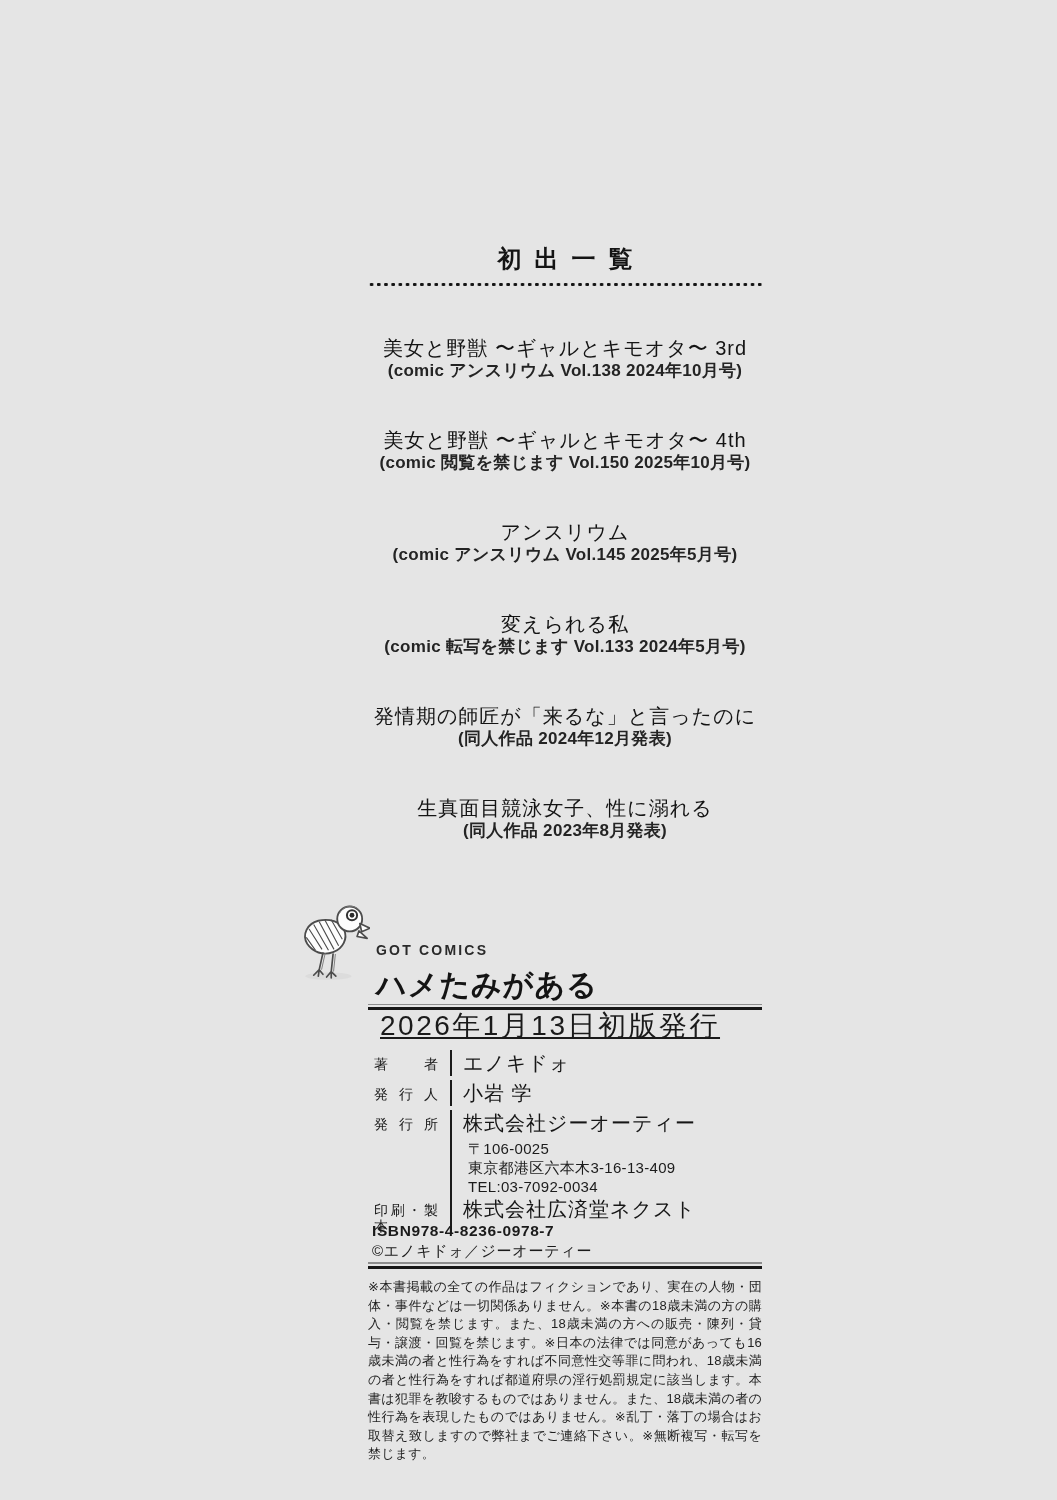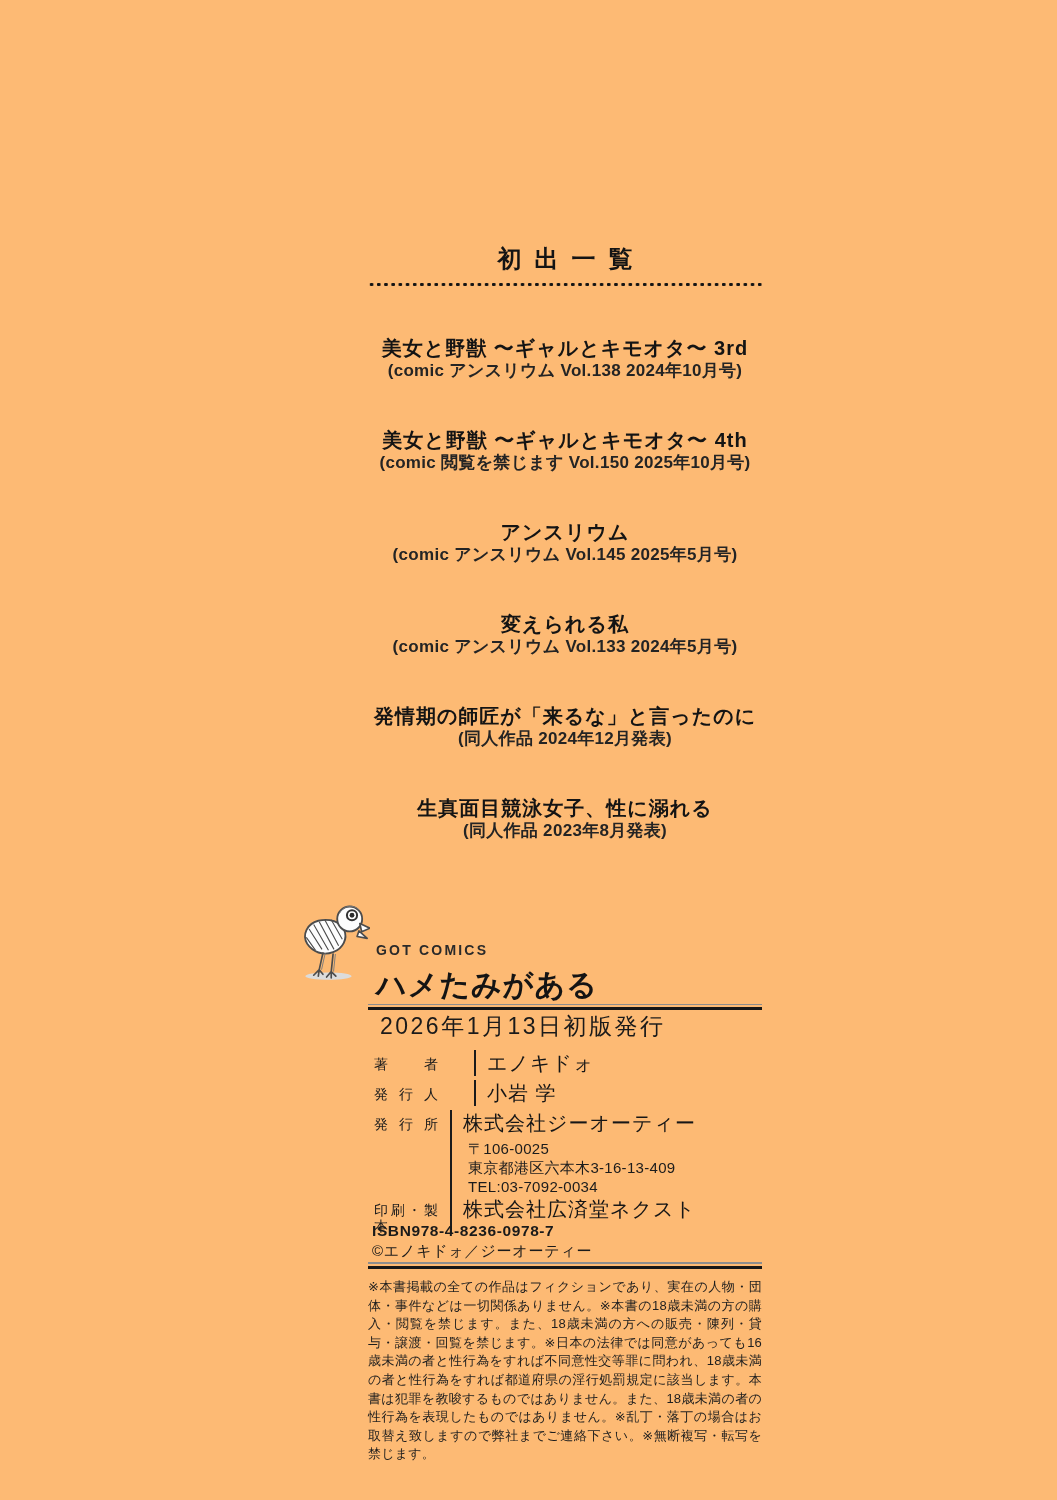--- a/index.html
+++ b/index.html
@@ -3,21 +3,21 @@
 <meta charset="utf-8">
 <style>
   html,body { margin:0; padding:0; }
   body {
     width:1057px; height:1500px;
     background:#ffffff;
     font-family:"Liberation Sans","DejaVu Sans",sans-serif;
     color:#161616;
     -webkit-font-smoothing:antialiased;
   }
-  .page { position:relative; width:1057px; height:1500px; background:#fdba74; overflow:hidden; }
+  .page { position:relative; width:1057px; height:1500px; background:#e5e5e5; overflow:hidden; }
   .column { position:absolute; left:368px; top:0; width:394px; height:1500px; }
 
   
   .fp-heading {
     margin:244px 0 0 0;
     text-align:center;
     font-size:24px; font-weight:700;
     letter-spacing:13px; text-indent:13px;
     line-height:30px;
     color:#141414;
@@ -26,21 +26,21 @@
     margin-top:8px;
     height:5px; width:100%;
     background-image:radial-gradient(circle, #141414 1.6px, transparent 1.9px);
     background-size:7.2px 5px;
     background-repeat:repeat-x;
     background-position:left center;
   }
   .entries { margin-top:13px; text-align:center; }
   .entry { margin-bottom:7px; }
   .entry-title {
-    font-size:20px; font-weight:700;
+    font-size:20px; font-weight:400;
     line-height:27px; letter-spacing:1px;
     color:#141414; white-space:nowrap;margin-top:48px;
   }
   .entry-source {
     font-size:17px; font-weight:700;
     line-height:17px; letter-spacing:0.3px;
     color:#242424;
   }
 
   
@@ -58,28 +58,28 @@
     line-height:34px; color:#141414; white-space:nowrap;
   }
   .title-rule {
     position:absolute; top:1004px; left:0; width:394px;
     height:2px;
     border-top:1.5px solid #8d8d8d;
     border-bottom:3.5px solid #161616;
   }
   .edition-date {
     position:absolute; top:1012px; left:12px;
-    font-size:23px; font-weight:500; letter-spacing:2.5px;
-    line-height:28px; color:#1a1a1a; white-space:nowrap;
+    font-size:28px; font-weight:500; letter-spacing:2.5px;
+    line-height:28px; color:#1a1a1a; white-space:nowrap;text-decoration:underline;
   }
 
   
   .credits { position:absolute; top:1050px; left:0; width:394px; }
   .credit-row { display:flex; align-items:stretch; }
-  .credit-row.gap { margin-bottom:4px;gap:24px; }
+  .credit-row.gap { margin-bottom:4px; }
   .credit-label {
     width:64px; margin-left:6px; flex:0 0 64px;
     font-size:14px; color:#1c1c1c; padding-top:6px;
     text-align:justify; text-align-last:justify; text-justify:inter-character;
     line-height:16px;
   }
   .credit-value-wrap {
     margin-left:12px;
     border-left:2.5px solid #1b1b1b;
     padding-left:11px;
@@ -139,21 +139,21 @@
       <div class="entry">
         <div class="entry-title">美女と野獣 〜ギャルとキモオタ〜 4th</div>
         <div class="entry-source">(comic 閲覧を禁じます Vol.150 2025年10月号)</div>
       </div>
       <div class="entry">
         <div class="entry-title">アンスリウム</div>
         <div class="entry-source">(comic アンスリウム Vol.145 2025年5月号)</div>
       </div>
       <div class="entry">
         <div class="entry-title">変えられる私</div>
-        <div class="entry-source">(comic アンスリウム Vol.133 2024年5月号)</div>
+        <div class="entry-source">(comic 転写を禁じます Vol.133 2024年5月号)</div>
       </div>
       <div class="entry">
         <div class="entry-title">発情期の師匠が「来るな」と言ったのに</div>
         <div class="entry-source">(同人作品 2024年12月発表)</div>
       </div>
       <div class="entry">
         <div class="entry-title">生真面目競泳女子、性に溺れる</div>
         <div class="entry-source">(同人作品 2023年8月発表)</div>
       </div>
     </div>

